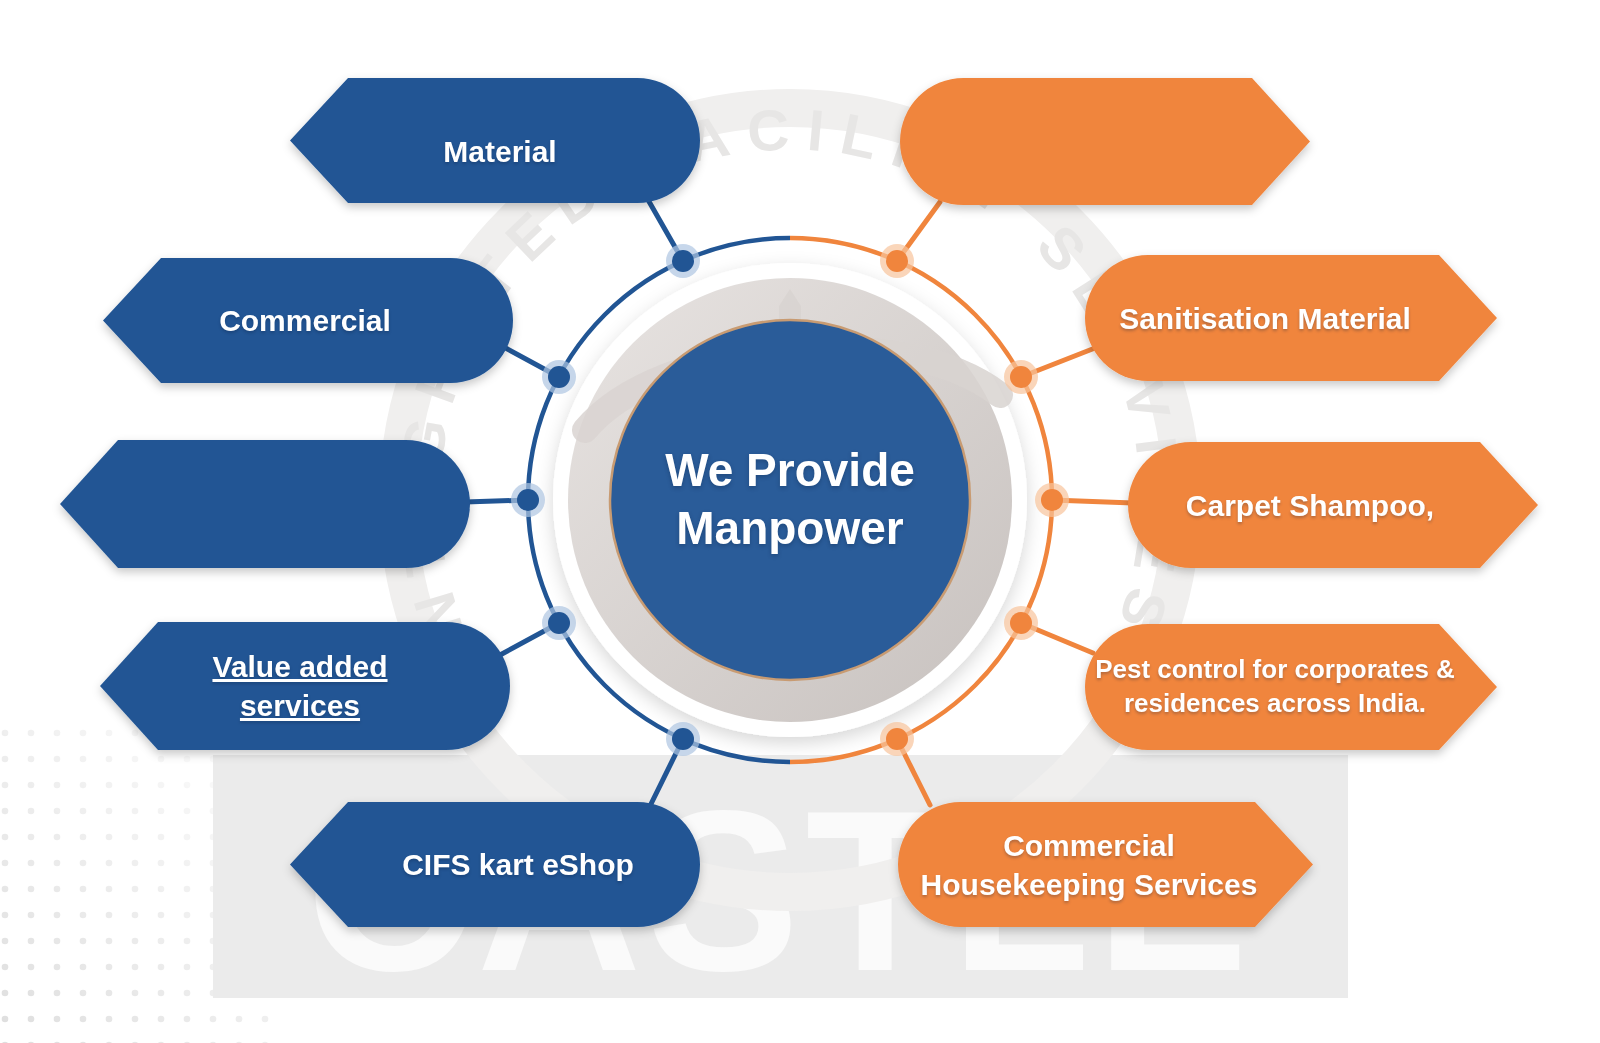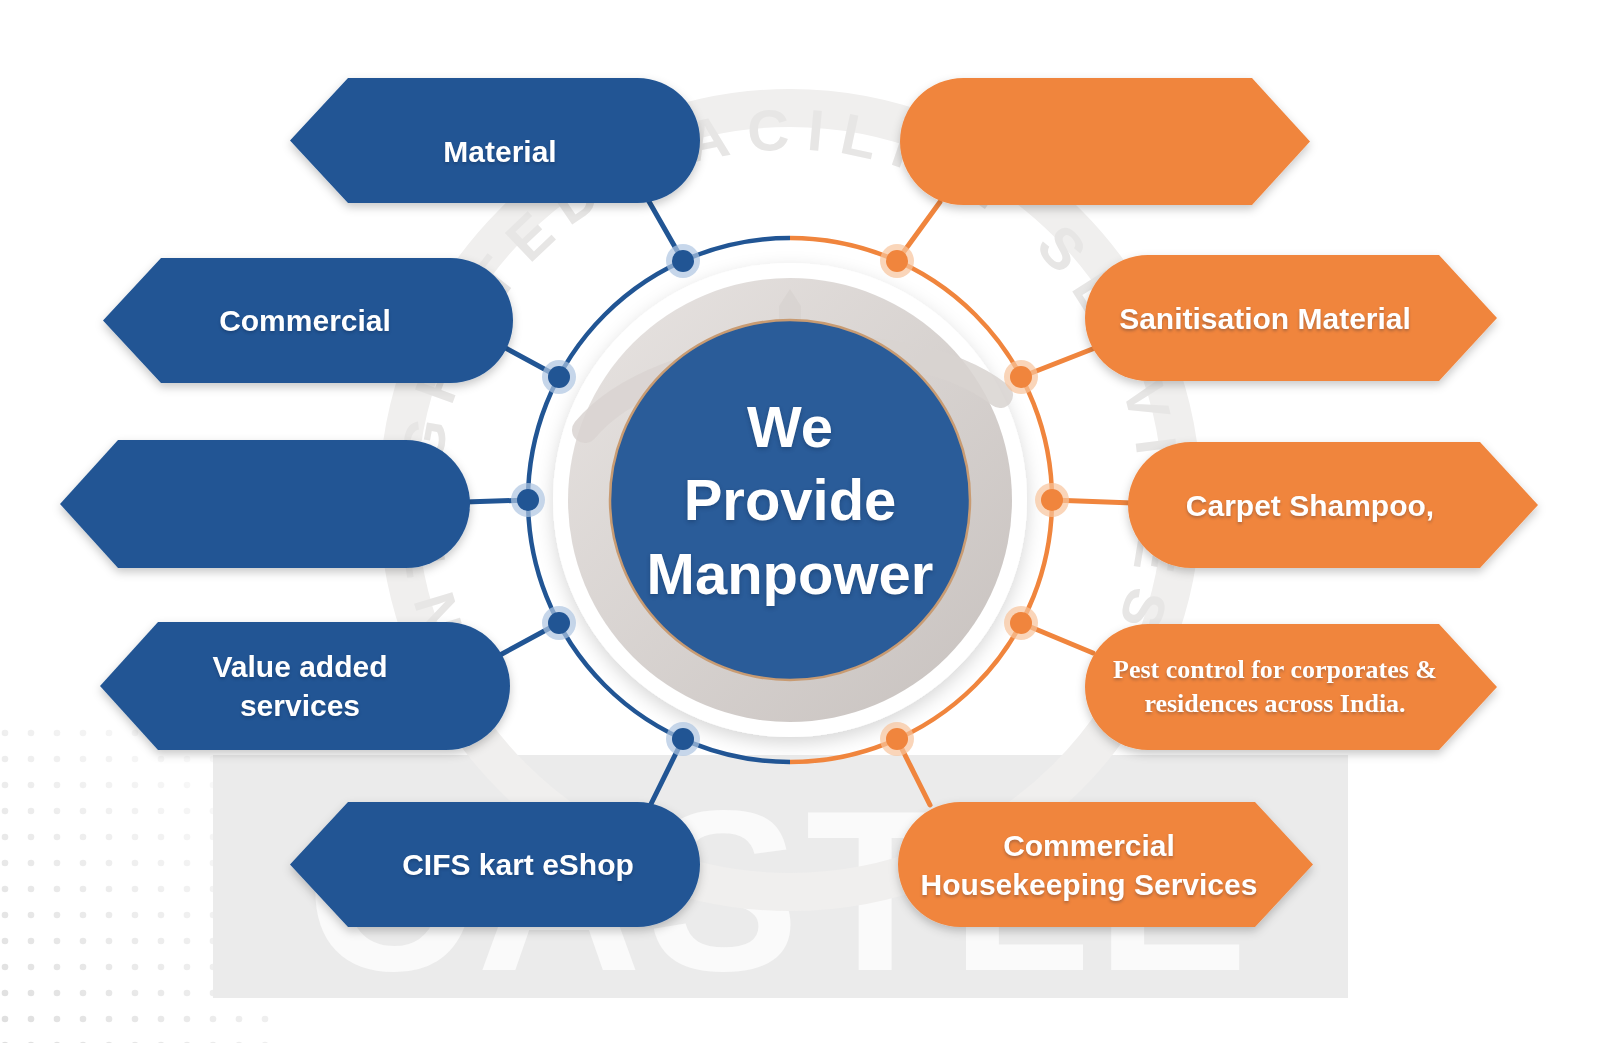--- a/index.html
+++ b/index.html
@@ -6,21 +6,21 @@
   #canvas{position:relative;width:1600px;height:1043px;background:#ffffff;overflow:hidden;
           font-family:"Liberation Sans",sans-serif;}
   #bg-svg{position:absolute;left:0;top:0;width:1600px;height:1043px;}
   .lbl{position:absolute;display:flex;align-items:center;justify-content:center;text-align:center;
        color:#ffffff;font-weight:700;font-size:30px;line-height:1.3;
        text-shadow:0 2px 3px rgba(9,30,60,.28);pointer-events:none;}
   .lbl span{display:inline-block;}
   .lbl-small{font-size:26px;}
   #hub-label{position:absolute;left:640px;top:380px;width:300px;height:240px;
              display:flex;flex-direction:column;align-items:center;justify-content:center;
-             color:#ffffff;font-weight:700;font-size:58px;line-height:1.26;text-align:center;
+             color:#ffffff;font-weight:700;font-size:46px;line-height:1.26;text-align:center;
              text-shadow:0 2px 4px rgba(9,30,60,.3);pointer-events:none;}
 </style>
 </head>
 <body>
 
 <div id="canvas">
 
 <svg id="bg-svg" viewBox="0 0 1600 1043">
   <defs>
     <linearGradient id="plateGrad" x1="0" y1="0" x2="1" y2="1">
@@ -132,32 +132,32 @@
   <div>Manpower</div>
 </div>
 
 <div class="lbl" style="left:330px;top:78px;width:340px;height:146px;">
   <span>Material</span>
 </div>
 <div class="lbl" style="left:135px;top:258px;width:340px;height:125px;">
   <span>Commercial</span>
 </div>
 <div class="lbl" style="left:130px;top:622px;width:340px;height:128px;">
-  <span style="max-width:280px;">Value added services</span>
+  <span style="max-width:280px;text-decoration:underline;">Value added services</span>
 </div>
 <div class="lbl" style="left:348px;top:802px;width:340px;height:125px;">
   <span>CIFS kart eShop</span>
 </div>
 
 <div class="lbl" style="left:1095px;top:255px;width:340px;height:126px;">
   <span>Sanitisation Material</span>
 </div>
 <div class="lbl" style="left:1140px;top:442px;width:340px;height:126px;">
   <span>Carpet Shampoo,</span>
 </div>
 <div class="lbl lbl-small" style="left:1090px;top:624px;width:370px;height:126px;">
-  <span style="max-width:360px;font-family:Liberation Serif, serif;">Pest control for corporates &amp; residences across India.</span>
+  <span style="max-width:360px;">Pest control for corporates &amp; residences across India.</span>
 </div>
 <div class="lbl" style="left:905px;top:802px;width:360px;height:125px;">
   <span style="max-width:340px;margin-left:8px;">Commercial Housekeeping Services</span>
 </div>
 
 </div>
 
 </body></html>

